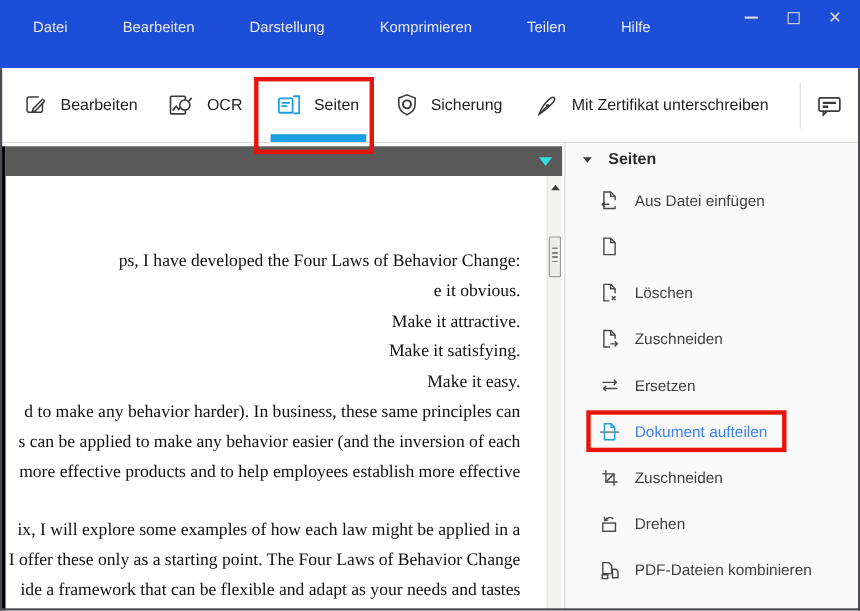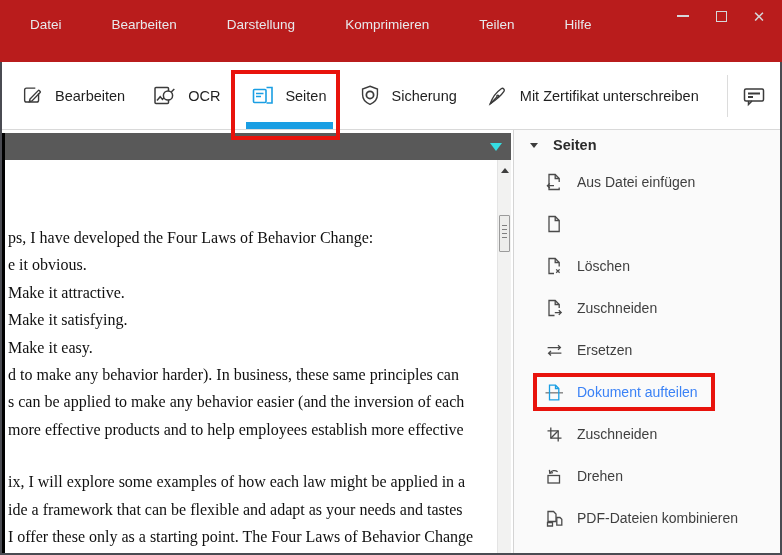--- a/index.html
+++ b/index.html
@@ -4,21 +4,21 @@
 <style>
   * { margin:0; padding:0; box-sizing:border-box; }
   html,body { width:782px; height:555px; }
   body {
     position:relative; overflow:hidden; background:#fff;
     font-family:"Liberation Sans", sans-serif;
     -webkit-font-smoothing:antialiased;
   }
 
   
-  .titlebar { position:absolute; left:0; top:0; width:782px; height:62px; background:#b91c1c; }
+  .titlebar { position:absolute; left:0; top:0; width:782px; height:62px; background:#1d4ed8; }
   .menu { position:absolute; left:30px; top:17px; display:flex; gap:50px; }
   .menu-item { color:#e8e9ec; font-size:13.5px; cursor:default; white-space:nowrap; }
   .win-controls { position:absolute; top:5px; right:12px; display:flex; gap:16px; align-items:center; height:22px; }
   .win-btn { width:22px; height:22px; display:flex; align-items:center; justify-content:center; }
   .glyph-min { width:12px; height:2px; background:#d6d7da; }
   .glyph-max { width:11px; height:11px; border:1.5px solid #d6d7da; }
   .glyph-close { color:#d6d7da; font-size:15px; line-height:1; }
 
   
   .toolbar {
@@ -41,21 +41,21 @@
   
   .content { position:absolute; left:0; top:130px; width:782px; height:425px; display:flex; }
 
   
   .doc-area { position:relative; width:513px; height:425px; background:#fff; overflow:hidden; }
   .doc-black-edge { position:absolute; left:0; top:3px; bottom:0; width:5px; background:#000; }
   .doc-graybar { position:absolute; left:5px; top:3px; width:506px; height:27px; background:#595959; }
   .collapse-triangle { position:absolute; right:9px; top:10px; width:0; height:0;
     border-left:6px solid transparent; border-right:6px solid transparent; border-top:8px solid #35dde2; }
   .doc-text { position:absolute; left:8px; top:94px; font-family:"Liberation Serif", serif;
-    font-size:16px; line-height:27.4px; color:#101010; white-space:nowrap; }
+    font-size:16px; line-height:27.4px; color:#101010; white-space:nowrap;text-align:right; }
   .doc-text .gap { height:25px; }
   .v-scrollbar { position:absolute; left:497px; top:30px; bottom:0; width:14px;
     background:#f2f2f1; border-left:1px solid #e4e4e4; }
   .sb-up { position:absolute; top:8px; left:3px; width:0; height:0;
     border-left:4px solid transparent; border-right:4px solid transparent; border-bottom:5px solid #3e3e3e; }
   .sb-thumb { position:absolute; top:55px; left:1px; width:11px; height:37px;
     background:#ededeb; border:1px solid #9b9b9b; border-radius:1px; }
   .sb-thumb::after { content:""; position:absolute; left:2px; right:2px; top:9px; height:15px;
     background:repeating-linear-gradient(to bottom,#7e7e7e 0 1.5px,transparent 1.5px 4px); }
 
@@ -175,22 +175,22 @@
       <div>ps, I have developed the Four Laws of Behavior Change:</div>
       <div>e it obvious.</div>
       <div>Make it attractive.</div>
       <div>Make it satisfying.</div>
       <div>Make it easy.</div>
       <div>d to make any behavior harder). In business, these same principles can</div>
       <div>s can be applied to make any behavior easier (and the inversion of each</div>
       <div>more effective products and to help employees establish more effective</div>
       <div class="gap"></div>
       <div>ix, I will explore some examples of how each law might be applied in a</div>
+      <div>I offer these only as a starting point. The Four Laws of Behavior Change</div>
       <div>ide a framework that can be flexible and adapt as your needs and tastes</div>
-      <div>I offer these only as a starting point. The Four Laws of Behavior Change</div>
     </div>
 
     <div class="v-scrollbar">
       <span class="sb-up"></span>
       <div class="sb-thumb"></div>
     </div>
   </div>
 
   <div class="sidebar">
     <div class="sb-header">

